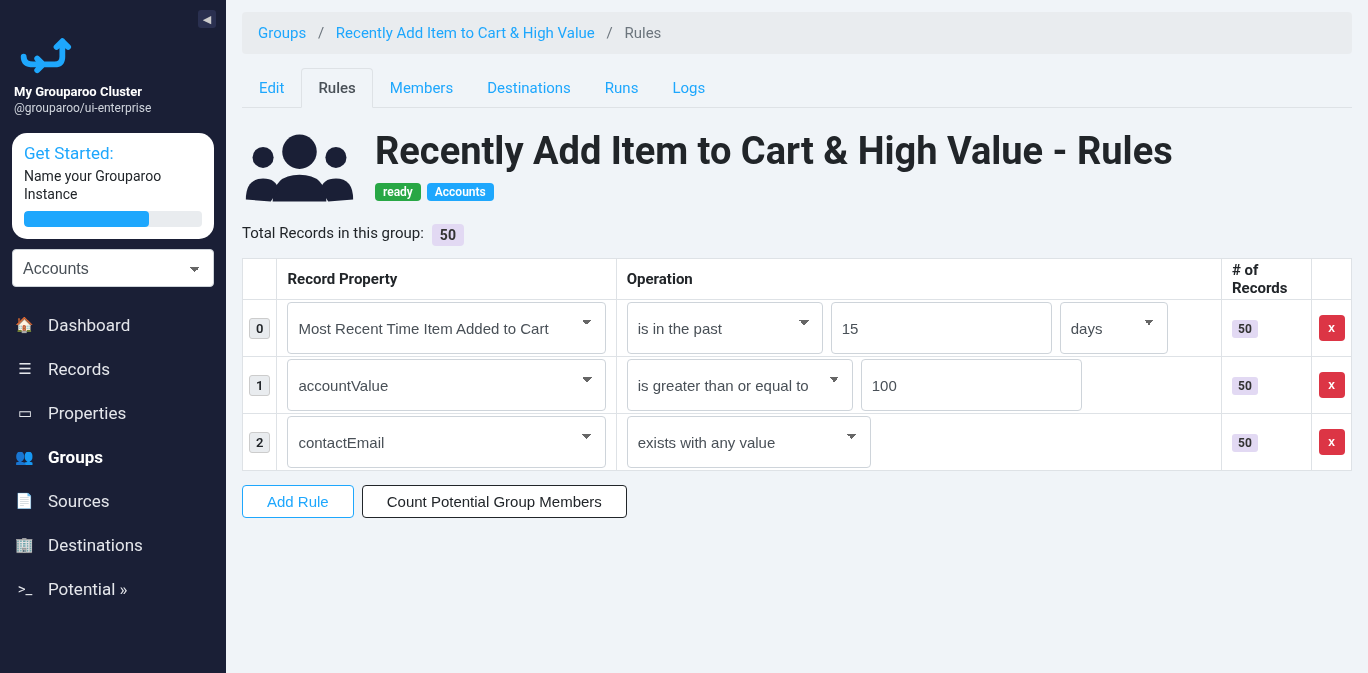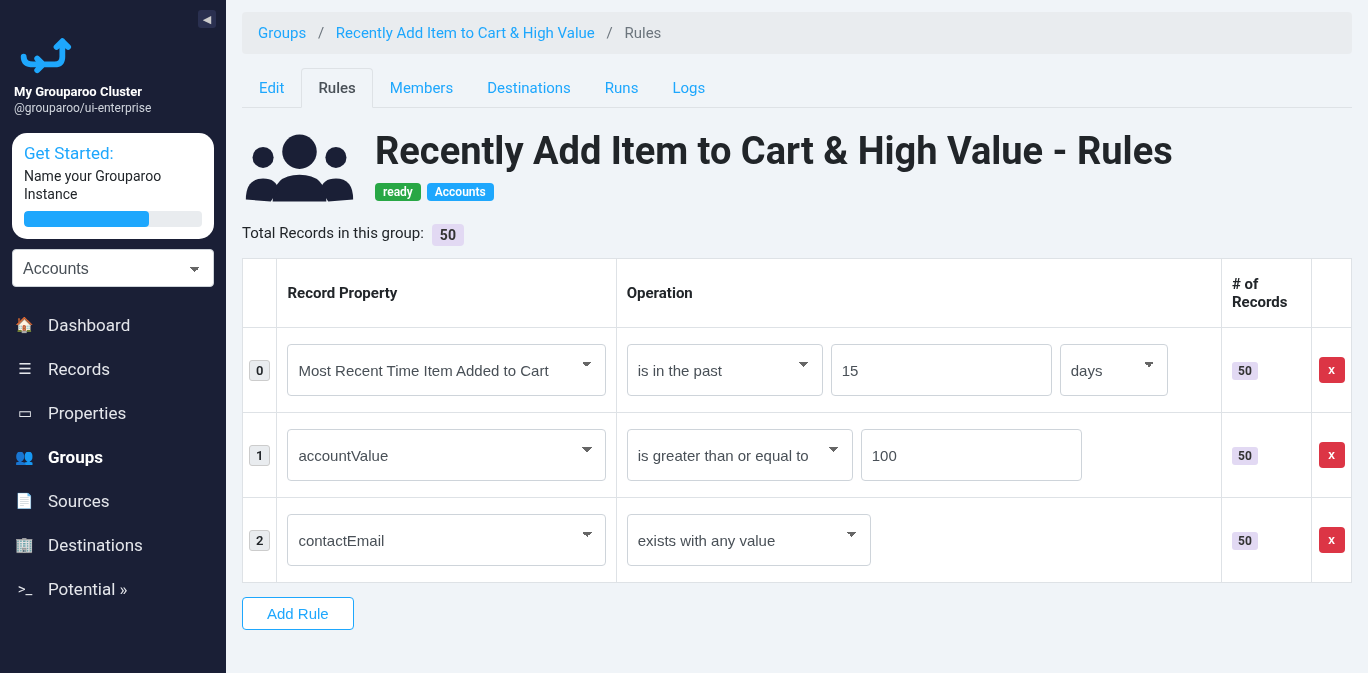--- a/index.html
+++ b/index.html
@@ -47,21 +47,21 @@
     .badge.green { background: #28a745; }
     .badge.blue { background: #1ea7fd; }
     
     .total-row { font-size: 15px; margin-bottom: 12px; display:flex; align-items:flex-start; gap: 8px; }
     .count-badge { background: #e2d9f3; color: #333; font-size: 14px; font-weight: 700; padding: 3px 8px; border-radius: 4px; }
     
     .desc { font-size: 15px; margin-bottom: 14px; }
     .desc .all-badge { background: #28a745; color: #fff; font-size: 12px; font-weight: 700; padding: 1px 5px; border-radius: 3px; }
     
     .rules-table { width: 100%; border-collapse: collapse; background: #fff; margin-bottom: 14px; border: 1px solid #dee2e6; }
-    .rules-table th, .rules-table td { border: 1px solid #dee2e6; padding: 16px 10px; text-align: left; vertical-align: middle; }
+    .rules-table th, .rules-table td { border: 1px solid #dee2e6; padding: 2px 10px; text-align: left; vertical-align: middle; }
     .rules-table th { font-weight: 700; font-size: 15px; background: #fff; }
     .rules-table .idx-col { width: 34px; text-align: center; padding: 6px; }
     .rules-table .delete-col { width: 40px; text-align: center; padding: 6px; }
     .idx-badge { background: #e9ecef; border: 1px solid #ccc; border-radius: 3px; padding: 2px 6px; font-size: 13px; font-weight: 600; display: inline-block; min-width: 20px; text-align: center; }
     .rec-badge { background: #e2d9f3; color: #333; font-size: 12px; font-weight: 700; padding: 2px 6px; border-radius: 3px; display: inline-block; }
     .del-btn { background: #dc3545; color: #fff; border: none; border-radius: 4px; width: 26px; height: 26px; font-size: 12px; font-weight: 700; cursor: pointer; }
     
     .form-select, .form-input { height: 52px; border: 1px solid #ced4da; border-radius: 4px; padding: 6px 10px; font-size: 15px; background: #fff; color: #495057; }
     .form-select { appearance: none; background-image: linear-gradient(45deg, transparent 50%, #666 50%), linear-gradient(135deg, #666 50%, transparent 50%); background-position: calc(100% - 18px) 17px, calc(100% - 13px) 17px; background-size: 5px 5px, 5px 5px; background-repeat: no-repeat; padding-right: 30px; }
     .prop-select { width: 100%; }
@@ -229,15 +229,16 @@
           </div>
         </td>
         <td><span class="rec-badge">50</span></td>
         <td class="delete-col"><button class="del-btn">x</button></td>
       </tr>
     </tbody>
   </table>
   
   <div class="btn-row">
     <button class="btn btn-outline-primary">Add Rule</button>
+    <button class="btn btn-outline-dark">Count Potential Group Members</button>
   </div>
   
 </div>
 
 </body></html>

